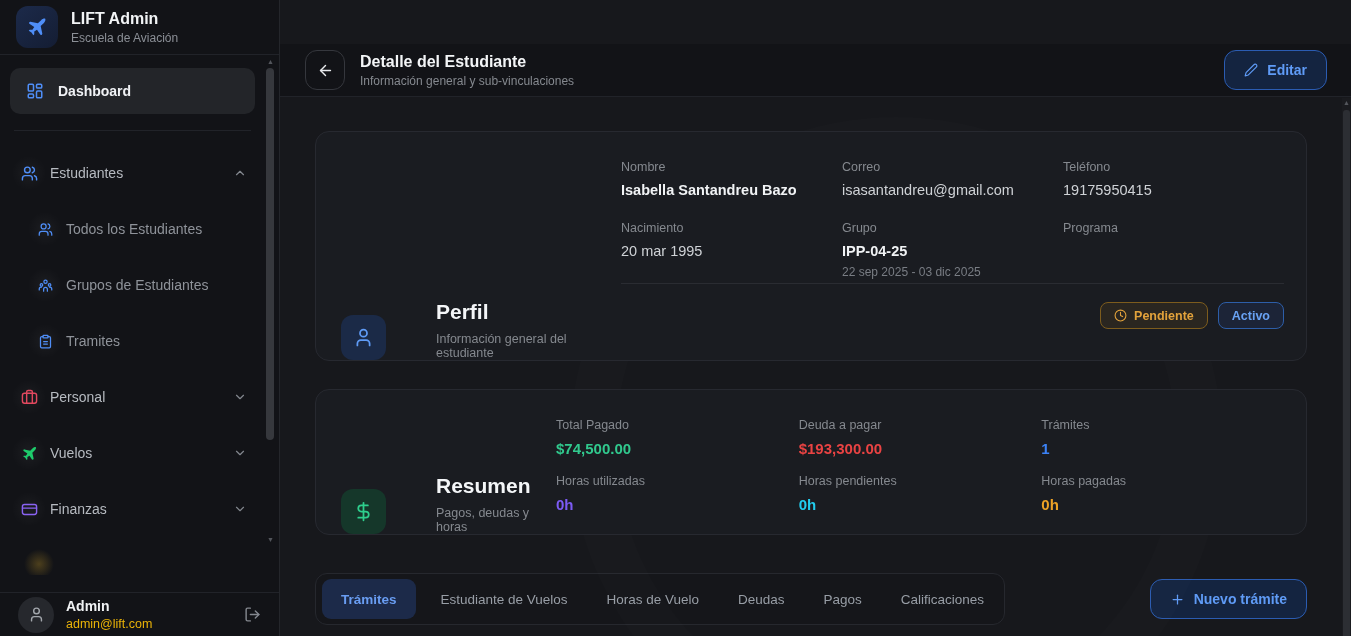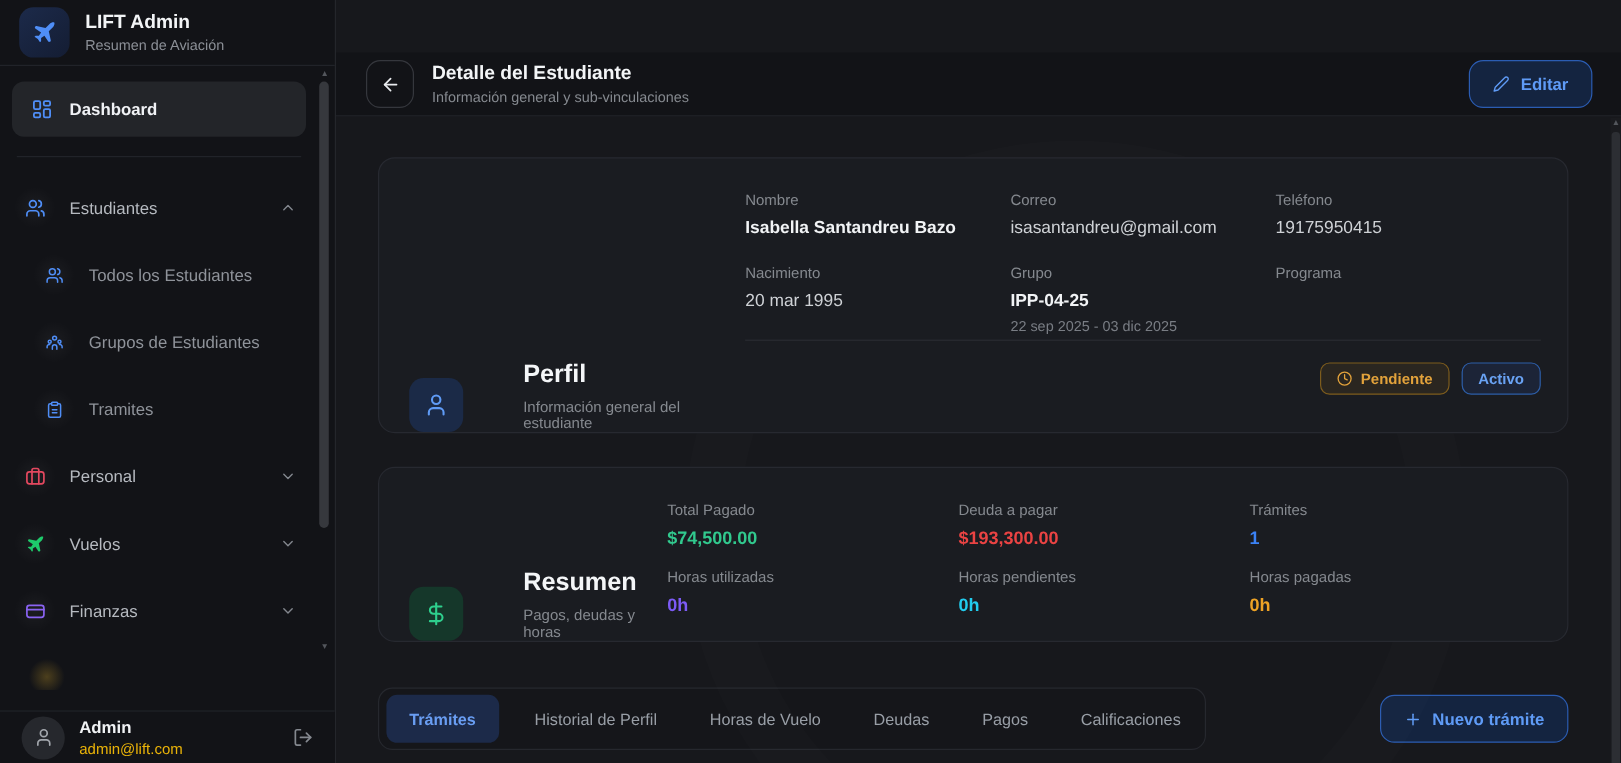--- a/index.html
+++ b/index.html
@@ -25,21 +25,21 @@
   .brand-name { font-size:16px; font-weight:700; color:#f2f4f6; }
   .brand-sub  { font-size:12px; color:#8b8f96; margin-top:3px; }
 
   .nav { padding:13px 24px 0 10px; height:520px; overflow:hidden; }
   .nav-active {
     height:46px; background:#232529; border-radius:10px;
     display:flex; align-items:center; gap:14px; padding:0 16px;
     font-size:14px; font-weight:700; color:#f0f2f5; margin-bottom:16px;
   }
   .nav-div { height:1px; background:#212329; margin:0 4px 24px 4px; }
-  .nav-row { height:36px; display:flex; align-items:center; gap:12px; margin-bottom:20px; font-size:14px; }
+  .nav-row { height:36px; display:flex; align-items:center; gap:4px; margin-bottom:20px; font-size:14px; }
   .nav-parent { padding-left:2px; color:#b6bac0; }
   .nav-child  { padding-left:18px; color:#8f939a; }
   .halo {
     width:34px; height:34px; border-radius:50%; flex-shrink:0;
     display:flex; align-items:center; justify-content:center;
     background:radial-gradient(circle, rgba(255,255,255,0.045), rgba(255,255,255,0) 72%);
   }
   .chev { margin-left:auto; margin-right:8px; color:#83878e; display:flex; }
   .c-blue   { color:#4f8ef7; }
   .c-red    { color:#e3485f; }
@@ -151,21 +151,21 @@
     <div class="brand">
       <div class="brand-logo">
         <span>
           <svg width="22" height="22" viewBox="0 0 24 24" fill="currentColor">
               <path d="M17.8 19.2 16 11l3.5-3.5C21 6 21.5 4 21 3c-1-.5-3 0-4.5 1.5L13 8 4.8 6.2c-.5-.1-.9.1-1.1.5l-.3.5c-.2.5-.1 1 .3 1.3L9 12l-2 3H4l-1 1 3 2 2 3 1-1v-3l3-2 3.5 5.3c.3.4.8.5 1.3.3l.5-.2c.4-.3.6-.7.5-1.2z"></path>
             </svg>
         </span>
       </div>
       <div>
         <div class="brand-name">LIFT Admin</div>
-        <div class="brand-sub">Resumen de Aviación</div>
+        <div class="brand-sub">Escuela de Aviación</div>
       </div>
     </div>
 
     <nav class="nav">
       <div class="nav-active">
         <span class="c-blue">
           <svg width="18" height="18" viewBox="0 0 24 24" fill="none" stroke="currentColor" stroke-width="2" stroke-linecap="round" stroke-linejoin="round">
               <rect x="3" y="3" width="7" height="9" rx="1.5"></rect>
               <rect x="14" y="3" width="7" height="5" rx="1.5"></rect>
               <rect x="14" y="12" width="7" height="9" rx="1.5"></rect>
@@ -429,21 +429,21 @@
           <div>
             <div class="f-label">Horas pagadas</div>
             <div class="s-value" style="color: rgb(237, 162, 37);">0h</div>
           </div>
         </div>
       </section>
 
       <div class="tabs-row">
         <div class="tabs">
           <div class="tab active">Trámites</div>
-          <div class="tab">Historial de Perfil</div>
+          <div class="tab">Estudiante de Vuelos</div>
           <div class="tab">Horas de Vuelo</div>
           <div class="tab">Deudas</div>
           <div class="tab">Pagos</div>
           <div class="tab">Calificaciones</div>
         </div>
         <button class="btn-blue">
           <span>
             <svg width="15" height="15" viewBox="0 0 24 24" fill="none" stroke="currentColor" stroke-width="2" stroke-linecap="round" stroke-linejoin="round">
                 <path d="M5 12h14"></path>
                 <path d="M12 5v14"></path>

